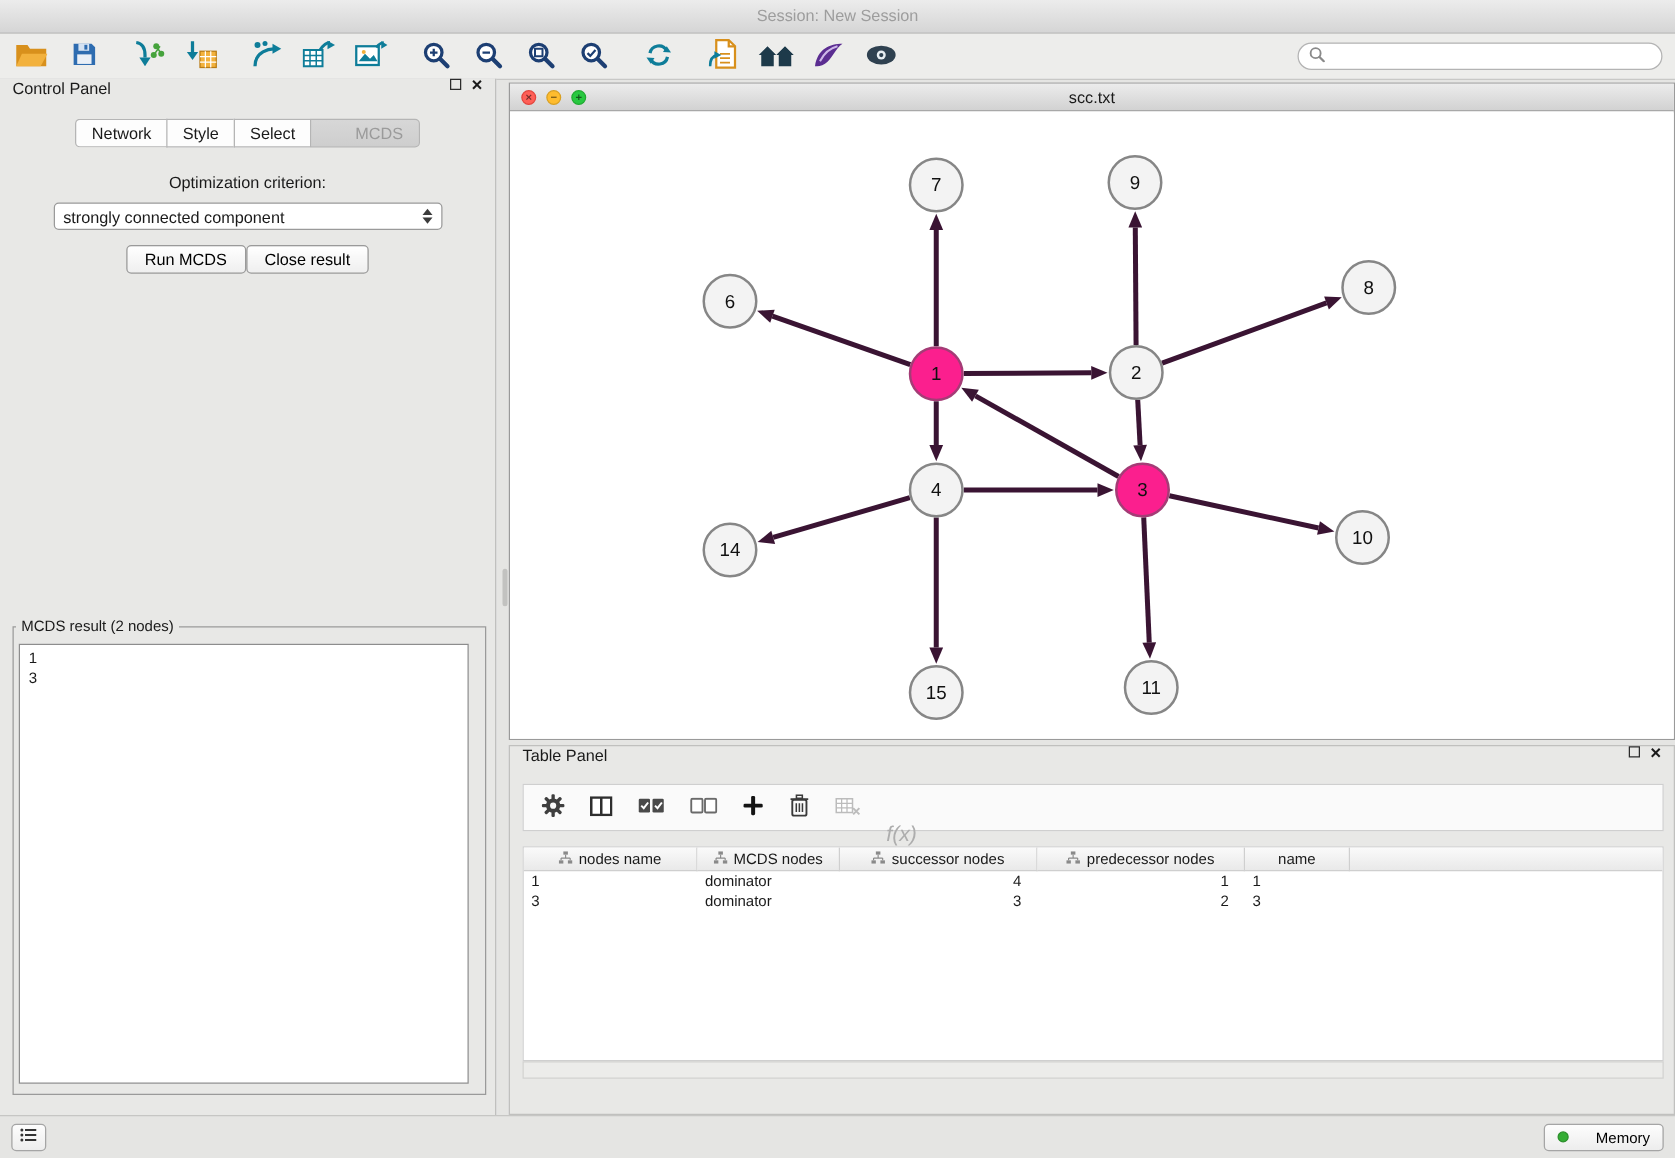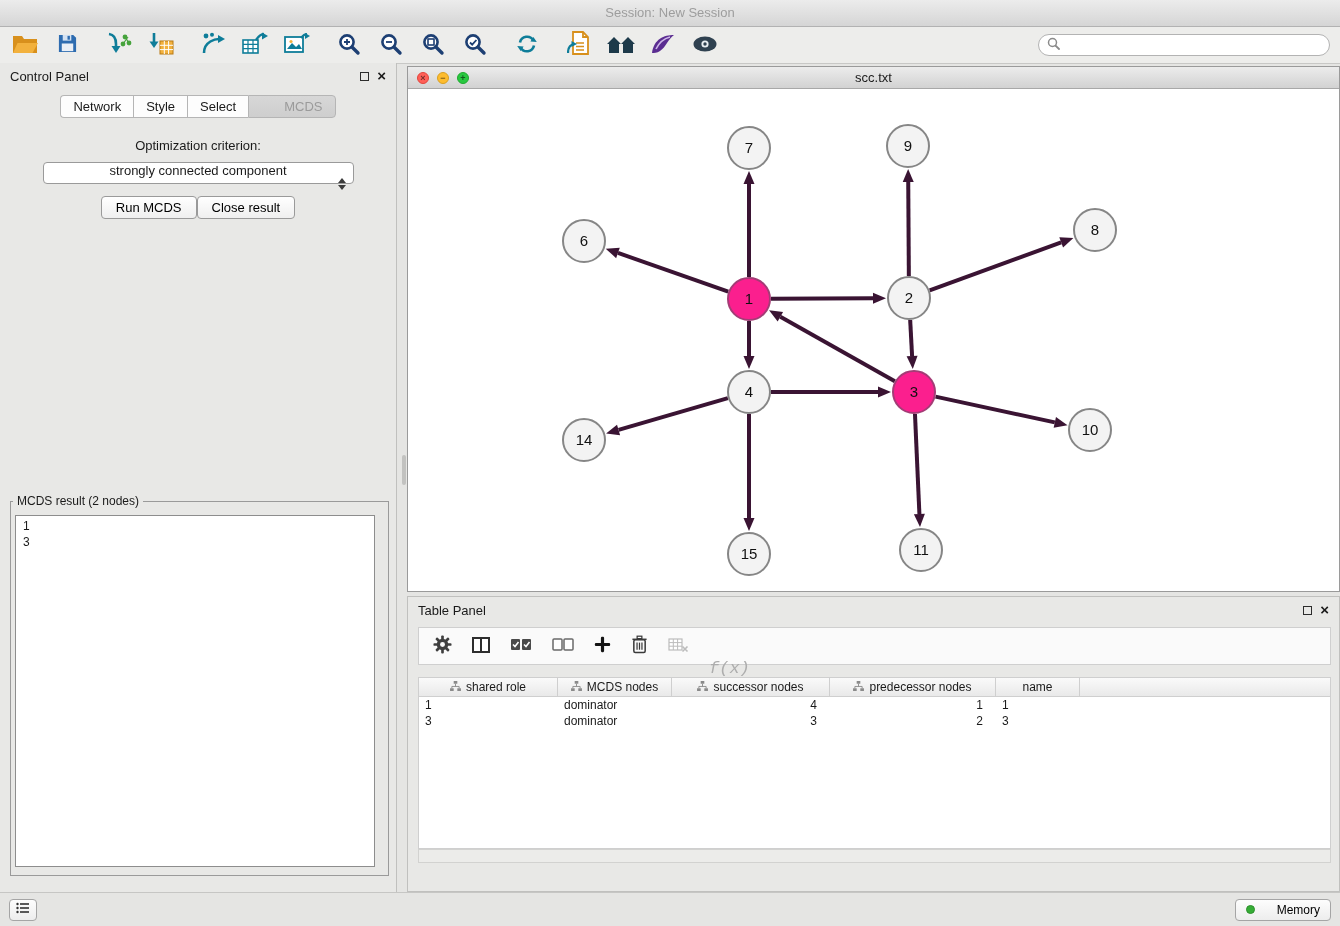--- a/index.html
+++ b/index.html
@@ -35,21 +35,21 @@
     margin-left:auto; width:292px; height:22px;
     border:1px solid #b3b3b3; border-radius:12px; background:#fff;
     display:flex; align-items:center; padding:0 8px; gap:5px;
   }
   .searchbox input {
     border:none; outline:none; flex:1; font-size:12px;
     font-family:"Liberation Sans",sans-serif; background:transparent;
   }
   
   .panel-header {
-    height:26px; display:flex; align-items:center; padding:0 10px; gap:8px;
+    height:26px; display:flex; align-items:flex-start; padding:0 10px; gap:8px;
     font-size:13px; color:#1a1a1a;
   }
   .panel-header .spacer { flex:1; }
   .float-icon { width:9px; height:9px; border:1.5px solid #2c2c2c; display:inline-block; }
   .close-x { font-size:15px; font-weight:bold; color:#1a1a1a; line-height:12px; }
   
   .control-panel {
     position:absolute; left:0; top:63px; width:397px; bottom:34px;
     background:#e8e8e6; border-right:1px solid #c0c0be;
   }
@@ -58,21 +58,21 @@
     font-size:13px; padding:3px 12px; background:#fdfdfd;
     border:1px solid #b5b5b5; border-right:none; cursor:pointer;
   }
   .tab:first-child { border-radius:4px 0 0 4px; }
   .tab:last-child  { border-right:1px solid #b5b5b5; border-radius:0 4px 4px 0; }
   .tab.active { background:linear-gradient(#d7d7d7,#cecece); color:#9b9b9b;padding-left:35px; }
   .cp-label { text-align:center; margin-top:20px; font-size:13px; }
   .cp-select {
     margin:9px auto 0; width:311px; height:22px;
     border:1px solid #9a9a9a; border-radius:4px; background:#fff;
-    display:flex; align-items:center; padding:0 7px; font-size:13px; cursor:pointer;flex-direction:column;
+    display:flex; align-items:center; padding:0 7px; font-size:13px; cursor:pointer;
   }
   .stepper { margin-left:auto; display:flex; flex-direction:column; gap:2px; align-items:center; }
   .stepper i { display:block; width:0; height:0; border-left:4px solid transparent; border-right:4px solid transparent; }
   .stepper .up  { border-bottom:5px solid #3c3c3c; }
   .stepper .dn  { border-top:5px solid #3c3c3c; }
   .cp-buttons { display:flex; justify-content:center; margin-top:12px; }
   .btn {
     background:linear-gradient(#ffffff,#efefef); border:1px solid #9a9a9a;
     border-radius:4px; font-size:13px; padding:3px 14px; cursor:pointer;
     font-family:"Liberation Sans",sans-serif;
@@ -113,21 +113,21 @@
   .table-panel {
     position:absolute; left:407px; top:596px; right:0; bottom:34px;
     background:#e8e8e6; border:1px solid #c0c0be;
   }
   .tp-toolbar {
     position:absolute; left:10px; right:8px; top:30px; height:38px;
     background:#fafafa; border:1px solid #cfcfcf;
     display:flex; align-items:center; gap:20px; padding:0 14px;
   }
   .tp-tool { border:none; background:transparent; display:flex; align-items:center; justify-content:center; cursor:pointer; height:28px; }
-  .fx { font-family:Liberation Mono, monospace; font-style:italic; font-size:17px; color:#adadad;margin-top:44px; }
+  .fx { font-family:Liberation Sans, sans-serif; font-style:italic; font-size:17px; color:#adadad;margin-top:44px; }
   .tp-table {
     position:absolute; left:10px; right:8px; top:80px; height:172px;
     background:#fff; border:1px solid #cfcfcf; overflow:hidden;
   }
   .thead { display:flex; height:19px; }
   .th {
     background:linear-gradient(#fafafa,#e9e9e9);
     border-right:1px solid #cfcfcf; border-bottom:1px solid #cfcfcf;
     font-size:12px; display:flex; align-items:center; justify-content:center; gap:5px;
     cursor:pointer;
@@ -587,21 +587,21 @@
 
   <div class="tp-table">
     <div class="thead">
       <div class="th c0">
         <span><svg width="11" height="10" viewBox="0 0 12 11">
               <rect x="4" y="0" width="4" height="3" fill="#8a8a8a"></rect>
               <path d="M6 3v3M2 6h8M2 6v2M10 6v2" stroke="#8a8a8a" fill="none"></path>
               <rect x="0" y="8" width="4" height="3" fill="#8a8a8a"></rect>
               <rect x="8" y="8" width="4" height="3" fill="#8a8a8a"></rect>
             </svg></span>
-        <span>shared role</span>
+        <span>nodes name</span>
       </div>
       <div class="th c1">
         <span><svg width="11" height="10" viewBox="0 0 12 11">
               <rect x="4" y="0" width="4" height="3" fill="#8a8a8a"></rect>
               <path d="M6 3v3M2 6h8M2 6v2M10 6v2" stroke="#8a8a8a" fill="none"></path>
               <rect x="0" y="8" width="4" height="3" fill="#8a8a8a"></rect>
               <rect x="8" y="8" width="4" height="3" fill="#8a8a8a"></rect>
             </svg></span>
         <span>MCDS nodes</span>
       </div>

